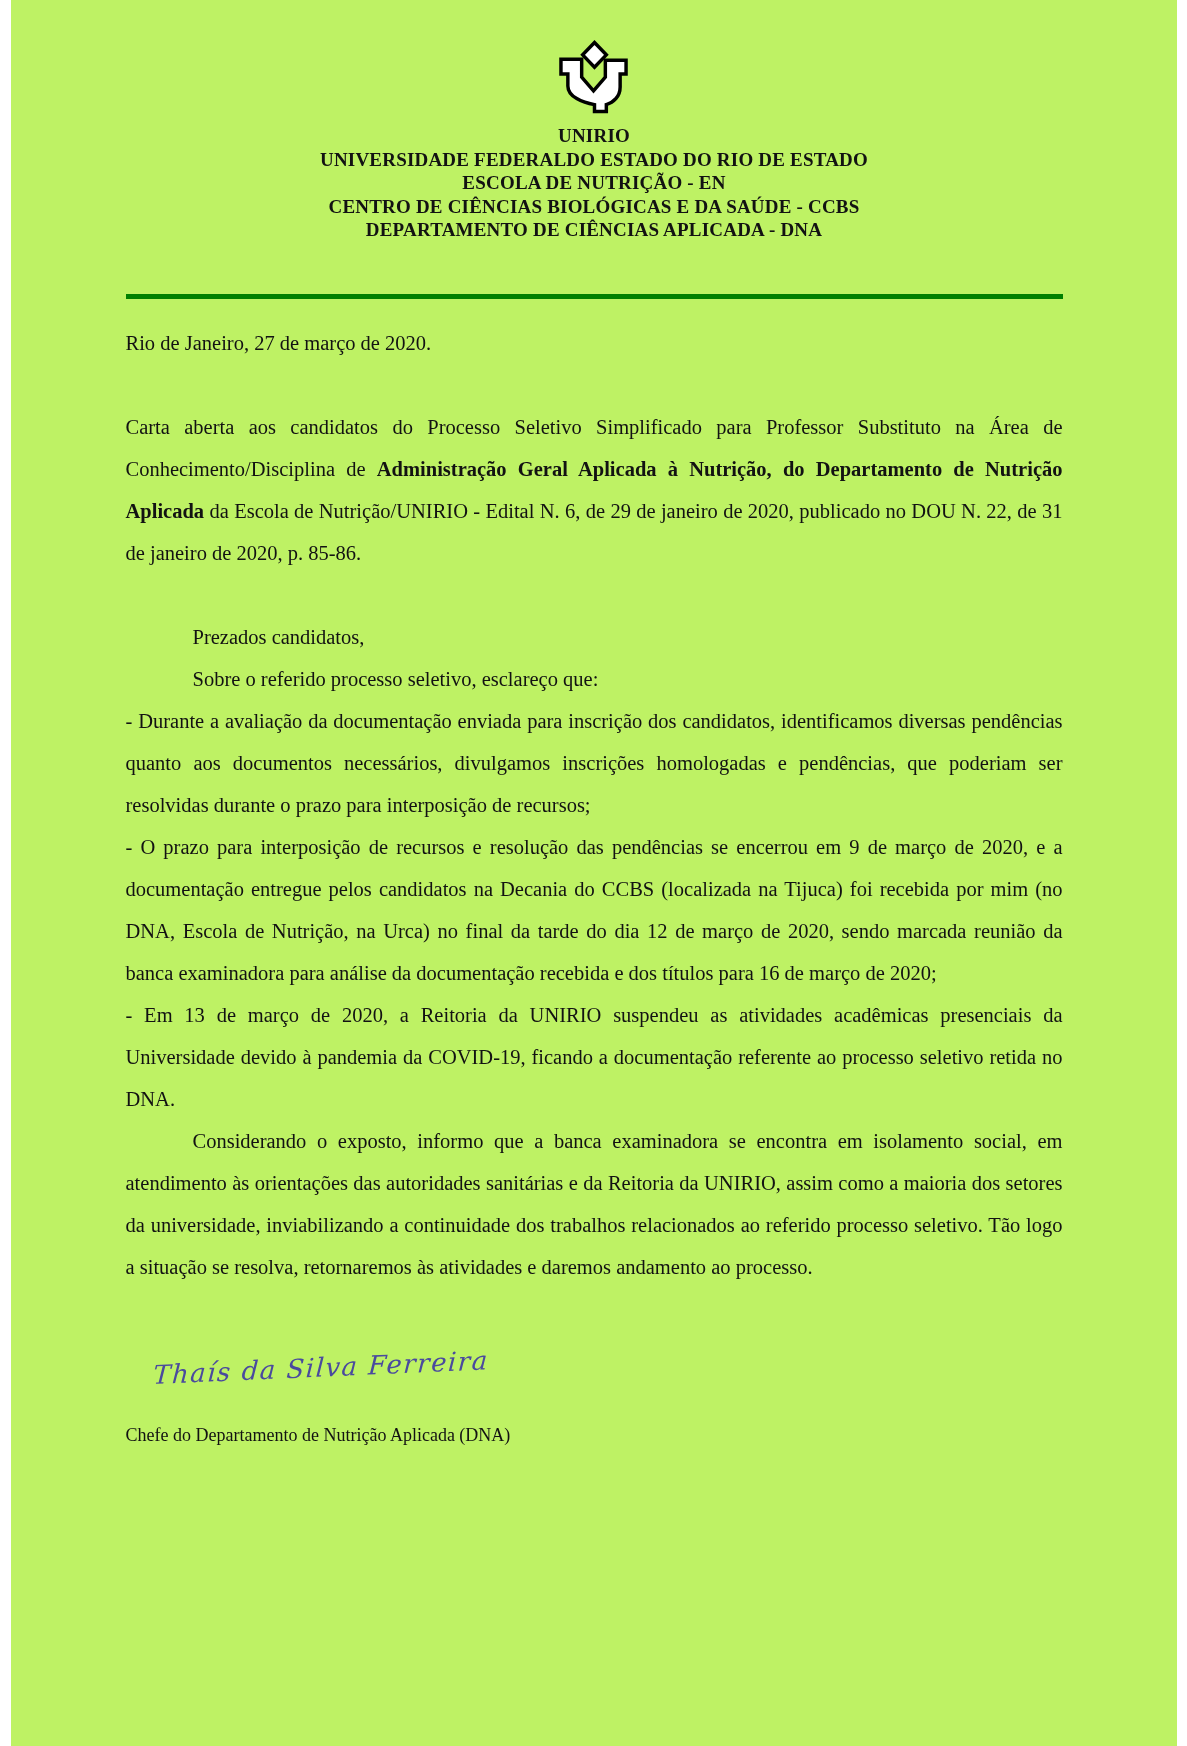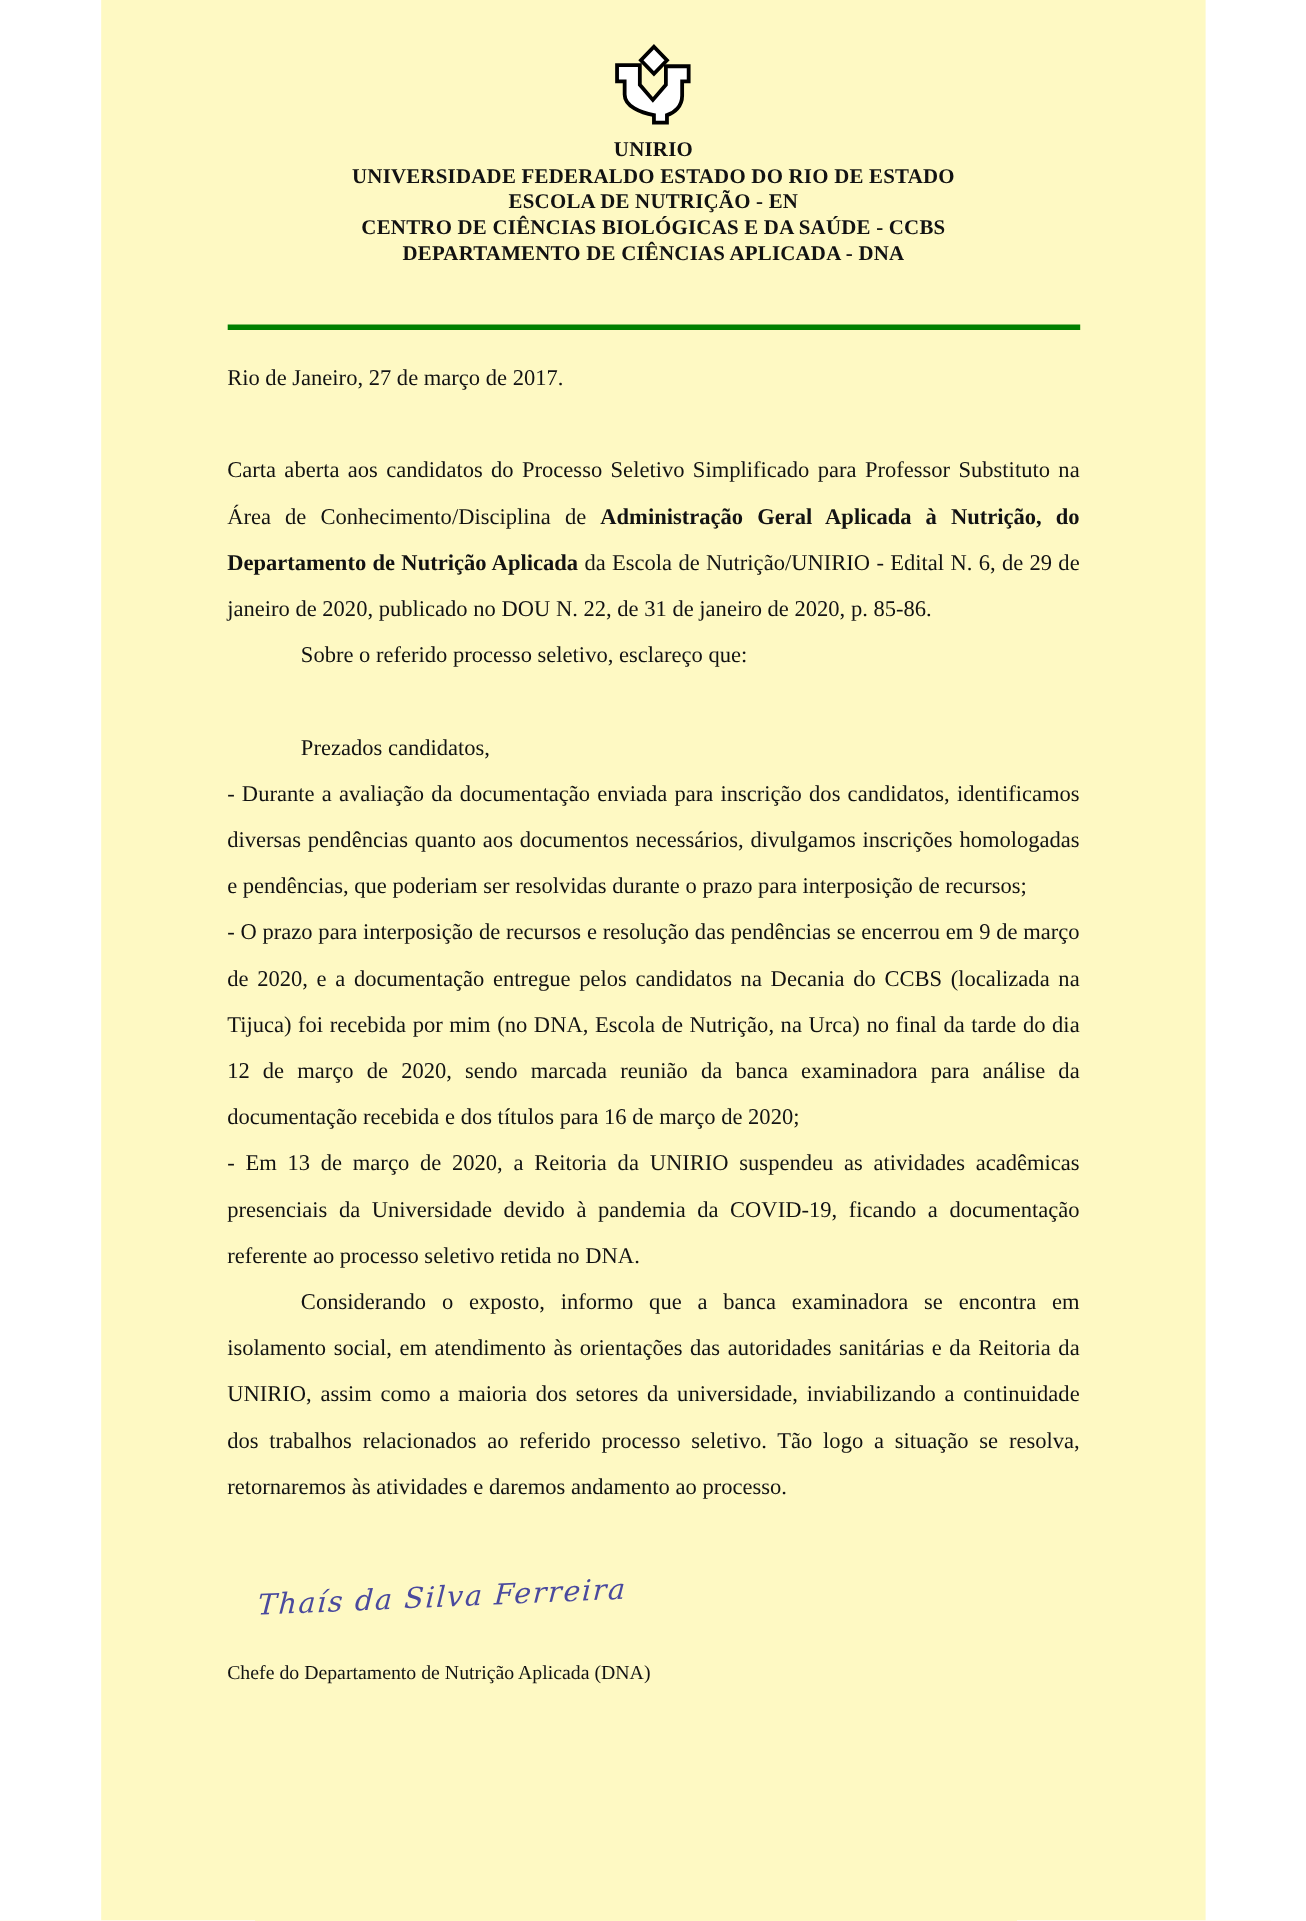--- a/index.html
+++ b/index.html
@@ -1,22 +1,22 @@
 <!DOCTYPE html>
 <html><head>
 <meta charset="utf-8">
 <style>
   * { margin: 0; padding: 0; box-sizing: border-box; }
   html, body { background: #ffffff; }
   .page {
     position: relative;
-    width: 1004px;
+    width: 1166px;
     height: 1746px;
     margin: 0 auto;
-    background: #fef9c3;
+    background: #bef264;
     color: #121212;
     font-family: "Liberation Serif", "DejaVu Serif", serif;
     padding: 0 114px 0 115px;
     overflow: hidden;
   }
   .logo-wrap {
     padding-top: 40px;
     text-align: center;
   }
   .logo-wrap svg { display: inline-block; }
@@ -78,26 +78,26 @@
     <div>UNIVERSIDADE FEDERALDO ESTADO DO RIO DE ESTADO</div>
     <div>ESCOLA DE NUTRIÇÃO - EN</div>
     <div>CENTRO DE CIÊNCIAS BIOLÓGICAS E DA SAÚDE - CCBS</div>
     <div>DEPARTAMENTO DE CIÊNCIAS APLICADA - DNA</div>
   </div>
 
   <div class="rule" style="background: rgb(0, 128, 0);"></div>
 
   <div class="body-text">
 
-    <div class="date-line">Rio de Janeiro, 27 de março de 2017.</div>
+    <div class="date-line">Rio de Janeiro, 27 de março de 2020.</div>
 
     <p class="para gap"><span>Carta aberta aos candidatos do Processo Seletivo Simplificado para Professor Substituto na Área de Conhecimento/Disciplina de </span><span class="bold">Administração Geral Aplicada à Nutrição, do Departamento de Nutrição Aplicada</span><span> da Escola de Nutrição/UNIRIO - Edital N. 6, de 29 de janeiro de 2020, publicado no DOU N. 22, de 31 de janeiro de 2020, p. 85-86.</span></p>
 
+    <div class="indent gap">Prezados candidatos,</div>
     <div class="indent">Sobre o referido processo seletivo, esclareço que:</div>
-    <div class="indent gap">Prezados candidatos,</div>
 
     <p class="para">- Durante a avaliação da documentação enviada para inscrição dos candidatos, identificamos diversas pendências quanto aos documentos necessários, divulgamos inscrições homologadas e pendências, que poderiam ser resolvidas durante o prazo para interposição de recursos;</p>
     <p class="para">- O prazo para interposição de recursos e resolução das pendências se encerrou em 9 de março de 2020, e a documentação entregue pelos candidatos na Decania do CCBS (localizada na Tijuca) foi recebida por mim (no DNA, Escola de Nutrição, na Urca) no final da tarde do dia 12 de março de 2020, sendo marcada reunião da banca examinadora para análise da documentação recebida e dos títulos para 16 de março de 2020;</p>
     <p class="para">- Em 13 de março de 2020, a Reitoria da UNIRIO suspendeu as atividades acadêmicas presenciais da Universidade devido à pandemia da COVID-19, ficando a documentação referente ao processo seletivo retida no DNA.</p>
 
     <p class="para indent">Considerando o exposto, informo que a banca examinadora se encontra em isolamento social, em atendimento às orientações das autoridades sanitárias e da Reitoria da UNIRIO, assim como a maioria dos setores da universidade, inviabilizando a continuidade dos trabalhos relacionados ao referido processo seletivo. Tão logo a situação se resolva, retornaremos às atividades e daremos andamento ao processo.</p>
 
 
     <div>
       <span class="signature" style="color: rgb(74, 74, 158);">Thaís da Silva Ferreira</span>

